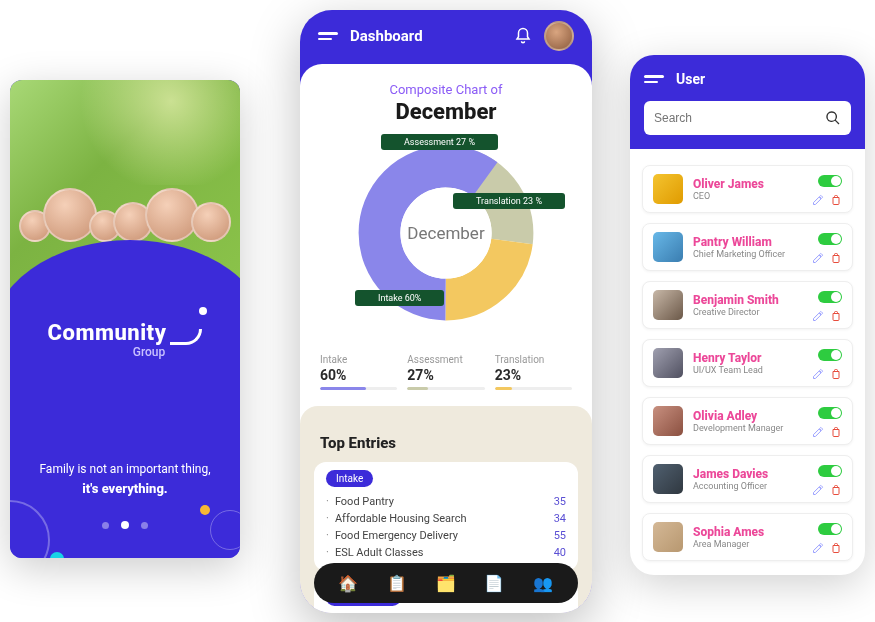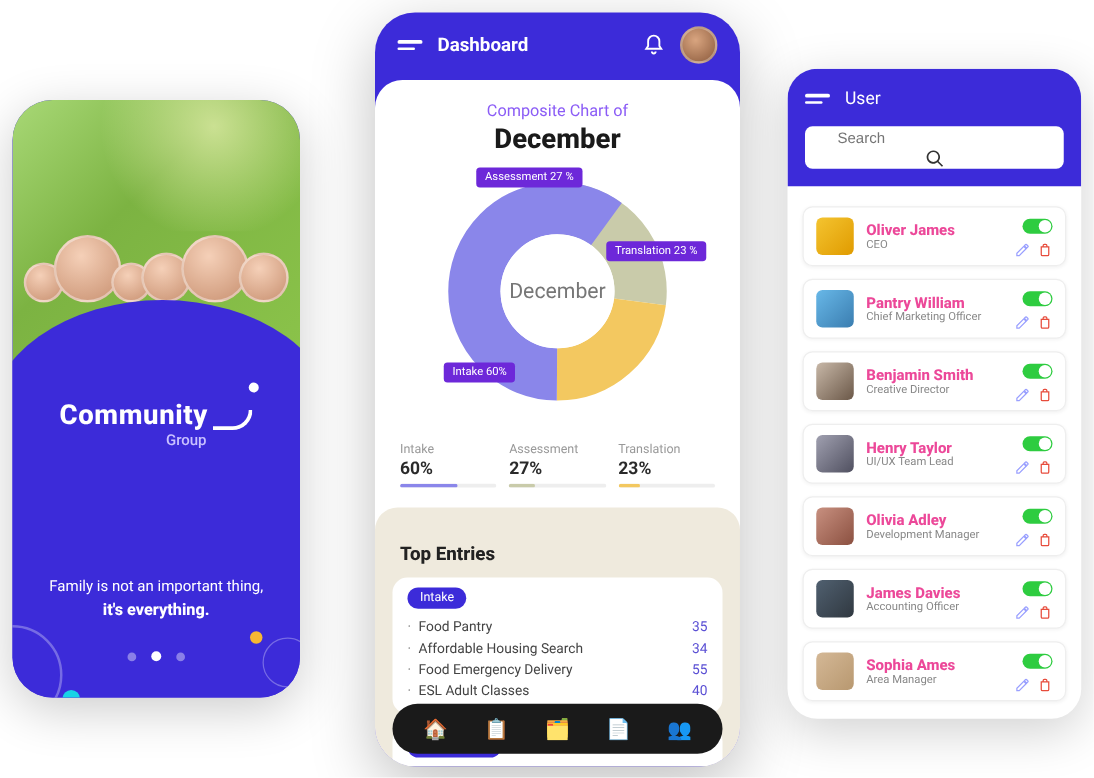--- a/index.html
+++ b/index.html
@@ -12,21 +12,21 @@
     overflow: hidden;
   }
 
   
   .phone1 {
     position: absolute;
     left: 10px;
     top: 80px;
     width: 230px;
     height: 478px;
-    border-radius: 32px;
+    border-radius: 12px;
     overflow: hidden;
     box-shadow: 0 10px 40px rgba(0,0,0,0.2);
     background: #3c2bd9;
   }
   .phone1 .photo {
     position: absolute;
     top: 0; left: 0; width: 100%; height: 210px;
     background: linear-gradient(135deg,#a8d876 0%,#7cb342 40%,#8bc34a 100%);
     display: flex;
     align-items: center;
@@ -177,22 +177,22 @@
     margin: 14px auto 10px;
   }
   .donut svg { transform: rotate(-90deg); }
   .donut .center {
     position:absolute; top:50%; left:50%;
     transform:translate(-50%,-50%);
     font-size:17px; color:#777; font-weight:400;
   }
   .chip {
     position:absolute;
-    background:#6d28d9; color:#fff;
-    font-size:9px; padding:3px 7px;
+    background:#14532d; color:#fff;
+    font-size:9px; padding:3px 23px;
     border-radius:3px;
     white-space: nowrap;
   }
   .chip.c1 { top:-4px; left:30px; }
   .chip.c2 { top:55px; right:-24px; }
   .chip.c3 { bottom:22px; left:4px; }
 
   .legend {
     display:flex;
     justify-content: space-between;
@@ -271,29 +271,28 @@
     background:#fff;
   }
   .phone3 .top {
     background:#3c2bd9;
     padding: 16px 14px 14px;
   }
   .phone3 .top .row1 {
     display:flex; align-items:center; gap:12px; color:#fff;
     margin-bottom:14px;
   }
-  .phone3 .top .title { font-size:14px; font-weight:400; }
+  .phone3 .top .title { font-size:14px; font-weight:700; }
   .search {
     background:#fff;
     border-radius:6px;
     height:34px;
     display:flex;
     align-items:center;
     padding:0 10px;
-    flex-direction:column;
   }
   .search input {
     border:none; outline:none; flex:1;
     font-size:12px; color:#666;
     background:transparent;
   }
   .search .mag { width:16px; height:16px; }
   .search .mag svg { fill:#333; }
 
   .userlist {

